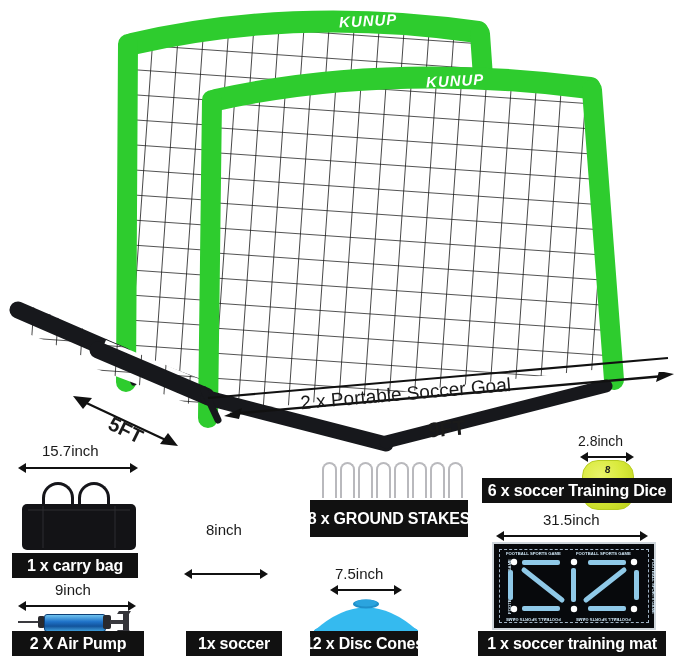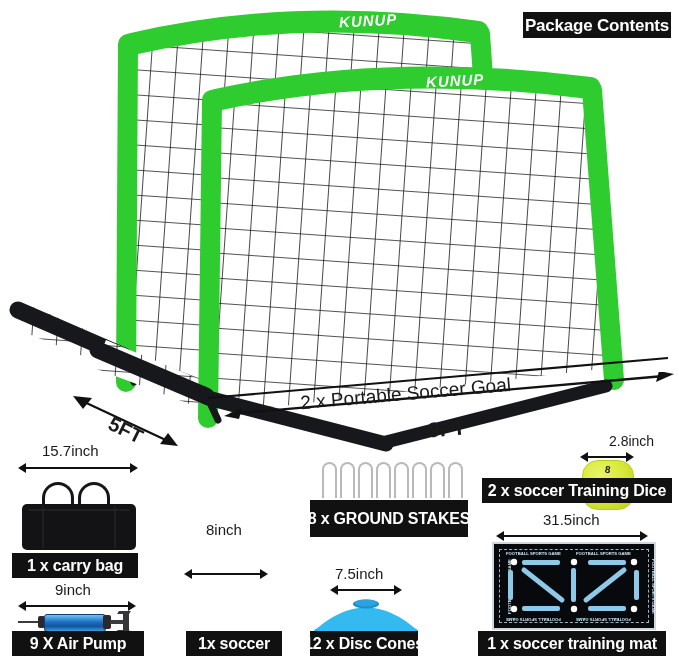--- a/index.html
+++ b/index.html
@@ -141,23 +141,20 @@
       <path d="M506 22 L528 312" fill="none" stroke="#2ECC2E" stroke-width="20" stroke-linecap="round"></path>
 
       <path d="M12 282 L120 328" stroke="#17181c" stroke-width="17" stroke-linecap="round" fill="none"></path>
       <path d="M122 330 L300 376" stroke="#17181c" stroke-width="15" stroke-linecap="round" fill="none"></path>
       <path d="M300 374 L520 318" stroke="#17181c" stroke-width="13" stroke-linecap="round" fill="none"></path>
       <path d="M118 322 L132 352" stroke="#17181c" stroke-width="7" stroke-linecap="round" fill="none"></path>
     </svg>
     <span class="brand" style="left:340px;top:4px;font-size:15px;transform:rotate(-3deg);">KUNUP</span>
   </div>
 
-  <div class="blk-label" style="left:523px;top:12px;width:148px;height:26px;font-size:17px;">
-    <span>Package Contents</span>
-  </div>
 
   <svg class="abs" style="left:222px;top:372px;" width="456" height="48">
     <path d="M8 42 L442 4" stroke="#111" stroke-width="2.4" fill="none"></path>
     <path d="M2 44 L20 36 L17 47 Z" fill="#111"></path>
     <path d="M452 2 L434 10 L437 -1 Z" fill="#111"></path>
   </svg>
   <div class="dimtext" style="left:428px;top:418px;font-size:21px;font-weight:bold;transform:rotate(-5deg);">9FT</div>
 
   <svg class="abs" style="left:206px;top:356px;" width="470" height="46">
     <path d="M2 42 L462 2" stroke="#111" stroke-width="2.2" fill="none"></path>
@@ -200,21 +197,21 @@
     <div class="pump-rod" style="left:0px;top:9px;width:22px;height:2px;"></div>
     <div class="pump-cap" style="left:20px;top:4px;width:7px;height:12px;"></div>
     <div class="pump-cyl" style="left:26px;top:2px;width:60px;height:16px;"></div>
     <div class="pump-cap" style="left:85px;top:3px;width:8px;height:14px;"></div>
     <div class="pump-rod" style="left:92px;top:8px;width:14px;height:4px;"></div>
     <div class="pump-handle" style="left:105px;top:-1px;width:6px;height:22px;border-radius:2px;"></div>
     <div class="pump-handle" style="left:100px;top:-1px;width:12px;height:3px;transform:skewX(-32deg);"></div>
     <div class="pump-handle" style="left:100px;top:18px;width:12px;height:3px;transform:skewX(32deg);"></div>
   </div>
   <div class="blk-label" style="left:12px;top:631px;width:132px;height:25px;font-size:16px;">
-    <span>9 X Air Pump</span>
+    <span>2 X Air Pump</span>
   </div>
 
   <div class="dimtext" style="left:206px;top:522px;font-size:15px;">8inch</div>
   <div class="arrow-h" style="left:184px;top:569px;width:84px;">
     <span class="hL"></span>
       <span class="bar"></span>
       <span class="hR"></span>
   </div>
   <div class="blk-label" style="left:186px;top:631px;width:96px;height:25px;font-size:16px;">
     <span>1x soccer</span>
@@ -246,33 +243,33 @@
       <path d="M2 39 Q54 -8 106 39 Q54 47 2 39 Z" fill="#35baef"></path>
       <ellipse cx="54" cy="12" rx="13" ry="4.5" fill="#1f8fc9"></ellipse>
       <ellipse cx="54" cy="11" rx="11" ry="3.5" fill="#2ba4de"></ellipse>
       <path d="M6 40 Q54 46 102 40" stroke="#1d86bd" stroke-width="1.5" fill="none" opacity=".8"></path>
     </svg>
   </div>
   <div class="blk-label" style="left:310px;top:631px;width:108px;height:25px;font-size:16px;">
     <span>12 x Disc Cones</span>
   </div>
 
-  <div class="dimtext" style="left:578px;top:434px;font-size:14px;margin-left:31px;">2.8inch</div>
+  <div class="dimtext" style="left:578px;top:434px;font-size:14px;">2.8inch</div>
   <div class="arrow-h" style="left:580px;top:452px;width:54px;">
     <span class="hL"></span>
       <span class="bar"></span>
       <span class="hR"></span>
   </div>
   <div class="dice" style="left:582px;top:460px;width:50px;height:48px;">
     <span class="face" style="left:22px;top:3px;font-size:10px;transform:rotate(8deg);">8</span>
     <span class="face" style="left:7px;top:22px;font-size:16px;transform:rotate(-6deg);">15</span>
     <span class="face" style="left:33px;top:22px;font-size:15px;transform:rotate(14deg);">5</span>
   </div>
   <div class="blk-label" style="left:482px;top:478px;width:190px;height:25px;font-size:16px;">
-    <span>2 x soccer Training Dice</span>
+    <span>6 x soccer Training Dice</span>
   </div>
 
   <div class="dimtext" style="left:543px;top:512px;font-size:15px;">31.5inch</div>
   <div class="arrow-h" style="left:496px;top:531px;width:152px;">
     <span class="hL"></span>
       <span class="bar"></span>
       <span class="hR"></span>
   </div>
 
   <div class="mat" style="left:492px;top:542px;width:160px;height:84px;">

